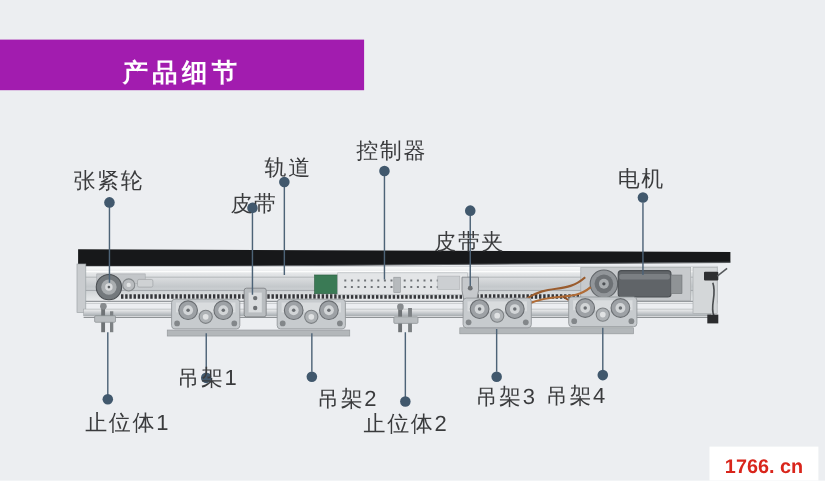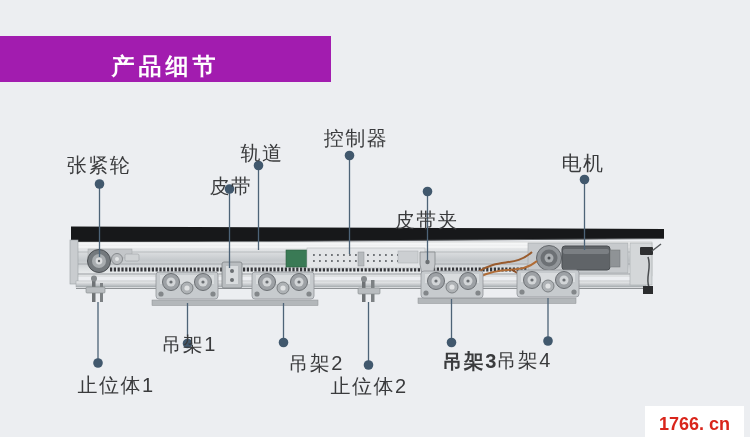--- a/index.html
+++ b/index.html
@@ -201,20 +201,20 @@
   <div class="part-label" style="left:231px;top:176px;">皮带</div>
   <div class="part-label" style="left:262px;top:143px;">轨道</div>
   <div class="part-label" style="left:356px;top:128px;">控制器</div>
   <div class="part-label" style="left:427px;top:165px;margin-top:45px;">皮带夹</div>
   <div class="part-label" style="left:583px;top:153px;">电机</div>
 
   <div class="part-label" style="left:116px;top:375px;">止位体1</div>
   <div class="part-label" style="left:189px;top:334px;">吊架1</div>
   <div class="part-label" style="left:285px;top:353px;margin-left:31px;">吊架2</div>
   <div class="part-label" style="left:369px;top:376px;text-align:right;">止位体2</div>
-  <div class="part-label" style="left:470px;top:351px;font-weight:bold;">吊架3</div>
+  <div class="part-label" style="left:460px;top:351px;">吊架3</div>
   <div class="part-label" style="left:524px;top:350px;">吊架4</div>
 
   <div class="watermark">
     <span class="watermark-text">1766. cn</span>
   </div>
 
 </div>
 
 </body></html>

